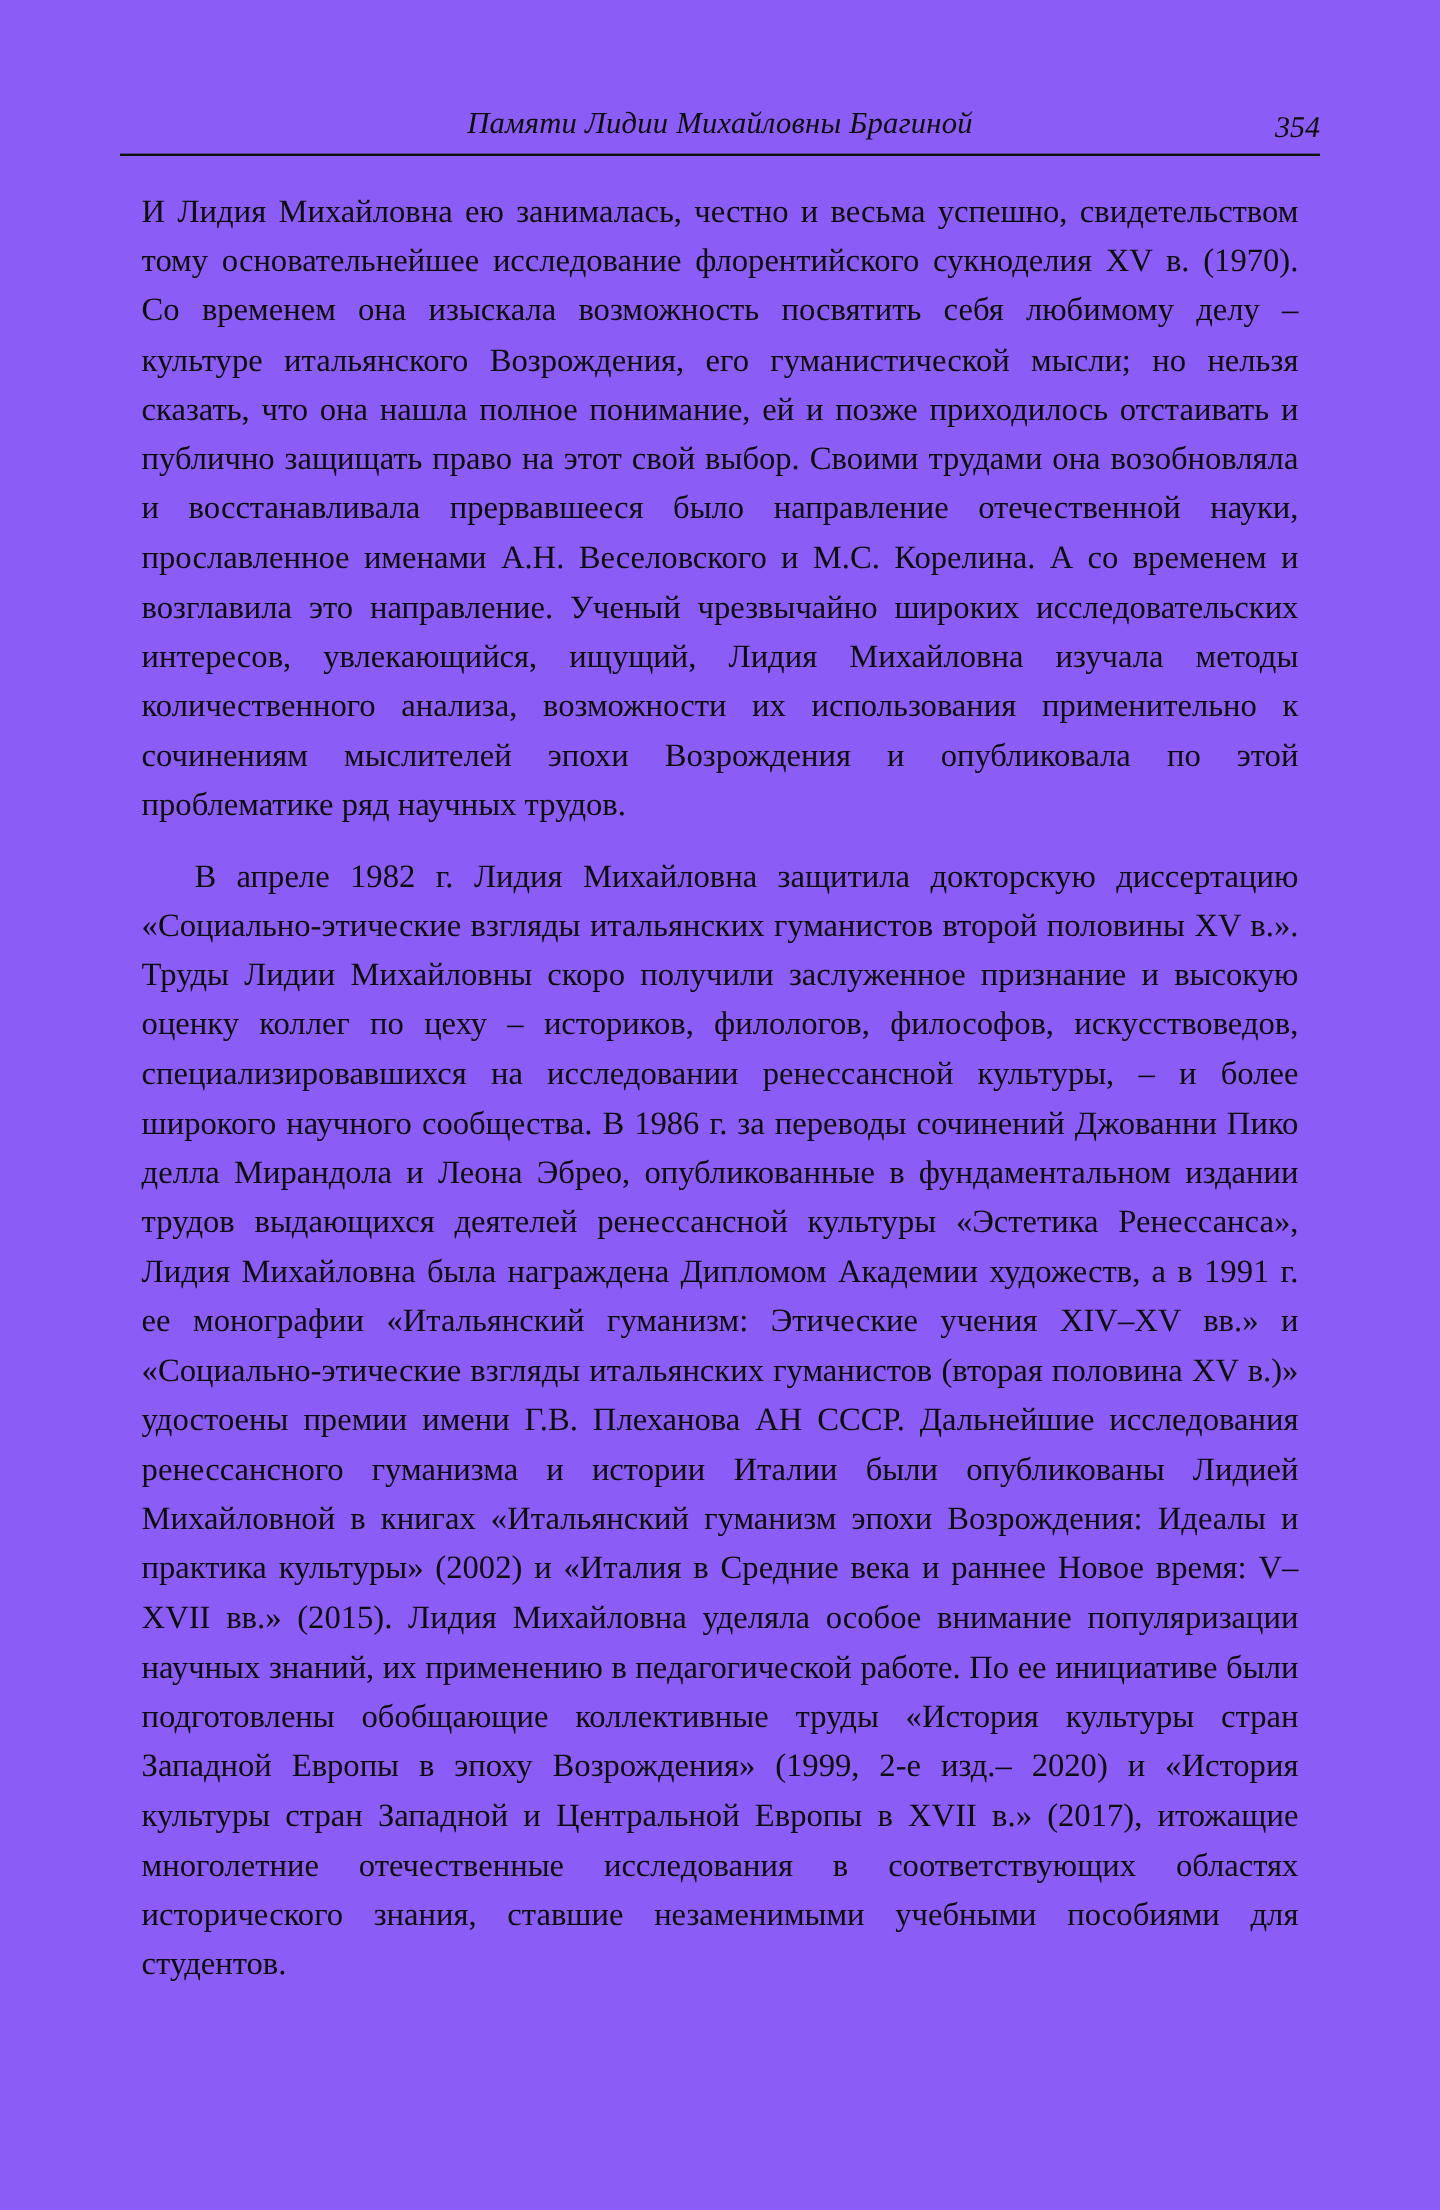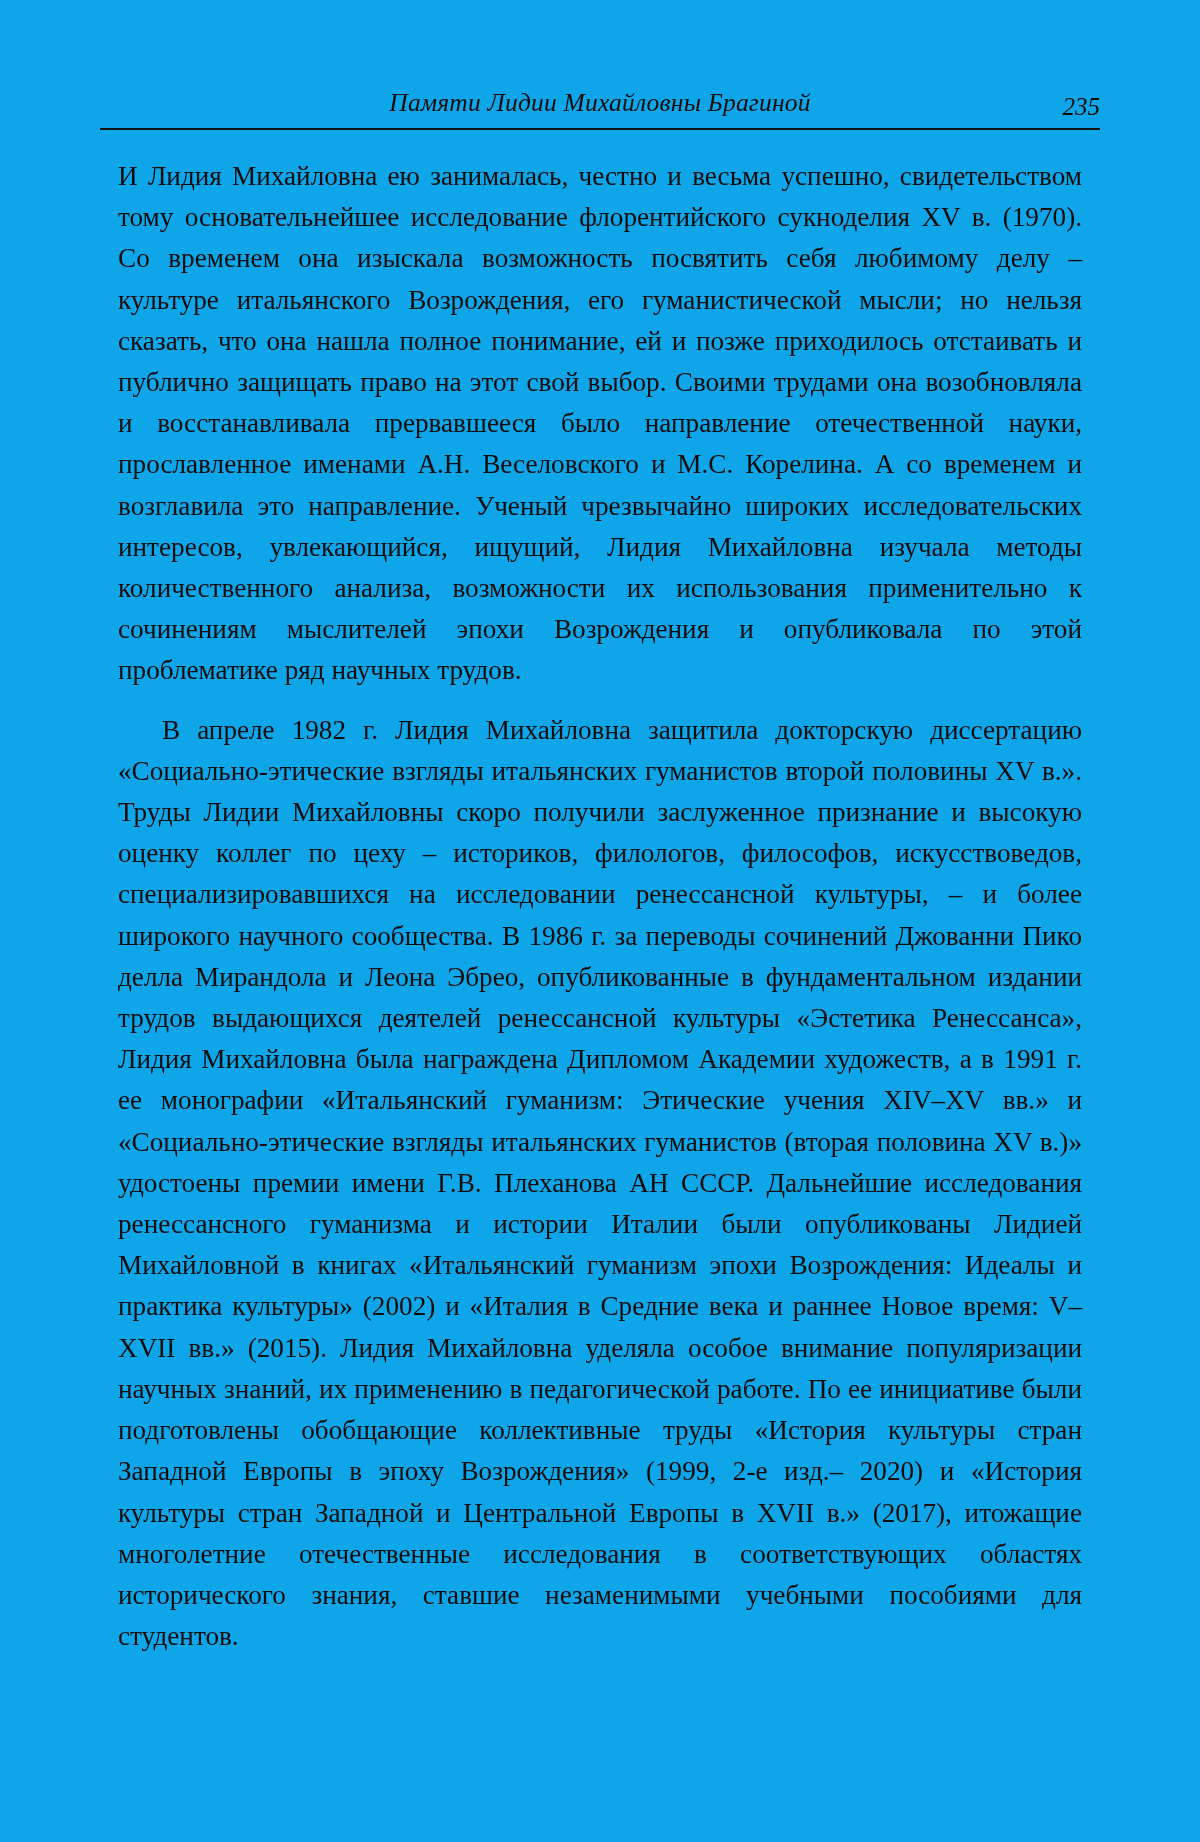--- a/index.html
+++ b/index.html
@@ -4,21 +4,21 @@
 <style>
   html, body {
     margin: 0;
     padding: 0;
     background: #ffffff;
   }
   .page {
     position: relative;
     width: 1200px;
     height: 1842px;
-    background: #0ea5e9;
+    background: #8b5cf6;
     margin: 0 auto;
     box-sizing: border-box;
     font-family: "Liberation Serif", serif;
     color: #0d0d0d;
     overflow: hidden;
   }
   .content {
     position: absolute;
     left: 100px;
     top: 88px;
@@ -68,21 +68,21 @@
   }
 </style>
 </head>
 <body>
 
 <div class="page">
   <div class="content">
 
     <div class="runhead">
       <span class="runhead-title">Памяти Лидии Михайловны Брагиной</span>
-      <span class="runhead-page">235</span>
+      <span class="runhead-page">354</span>
     </div>
 
     <hr class="rule">
 
     <div class="body-text">
       <p>И Лидия Михайловна ею занималась, честно и весьма успешно, свидетельством тому основательнейшее исследование флорентийского сукноделия XV в. (1970). Со временем она изыскала возможность посвятить себя любимому делу – культуре итальянского Возрождения, его гуманистической мысли; но нельзя сказать, что она нашла полное понимание, ей и позже приходилось отстаивать и публично защищать право на этот свой выбор. Своими трудами она возобновляла и восстанавливала прервавшееся было направление отечественной науки, прославленное именами А.Н. Веселовского и М.С. Корелина. А со временем и возглавила это направление. Ученый чрезвычайно широких исследовательских интересов, увлекающийся, ищущий, Лидия Михайловна изучала методы количественного анализа, возможности их использования применительно к сочинениям мыслителей эпохи Возрождения и опубликовала по этой проблематике ряд научных трудов.</p>
       <p class="indent">В апреле 1982 г. Лидия Михайловна защитила докторскую диссертацию «Социально-этические взгляды итальянских гуманистов второй половины XV в.». Труды Лидии Михайловны скоро получили заслуженное признание и высокую оценку коллег по цеху – историков, филологов, философов, искусствоведов, специализировавшихся на исследовании ренессансной культуры, – и более широкого научного сообщества. В 1986 г. за переводы сочинений Джованни Пико делла Мирандола и Леона Эбрео, опубликованные в фундаментальном издании трудов выдающихся деятелей ренессансной культуры «Эстетика Ренессанса», Лидия Михайловна была награждена Дипломом Академии художеств, а в 1991 г. ее монографии «Итальянский гуманизм: Этические учения XIV–XV вв.» и «Социально-этические взгляды итальянских гуманистов (вторая половина XV в.)» удостоены премии имени Г.В. Плеханова АН СССР. Дальнейшие исследования ренессансного гуманизма и истории Италии были опубликованы Лидией Михайловной в книгах «Итальянский гуманизм эпохи Возрождения: Идеалы и практика культуры» (2002) и «Италия в Средние века и раннее Новое время: V–XVII вв.» (2015). Лидия Михайловна уделяла особое внимание популяризации научных знаний, их применению в педагогической работе. По ее инициативе были подготовлены обобщающие коллективные труды «История культуры стран Западной Европы в эпоху Возрождения» (1999, 2-е изд.– 2020) и «История культуры стран Западной и Центральной Европы в XVII в.» (2017), итожащие многолетние отечественные исследования в соответствующих областях исторического знания, ставшие незаменимыми учебными пособиями для студентов.</p>
     </div>
 
   </div>

